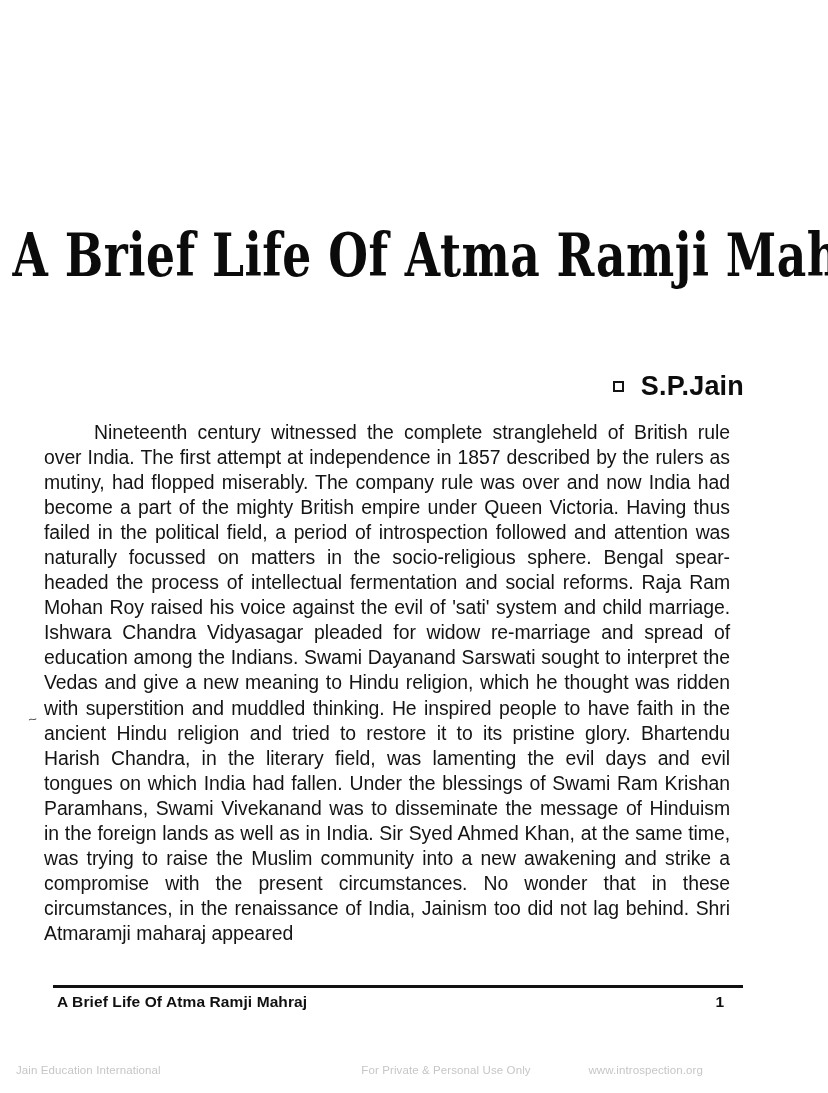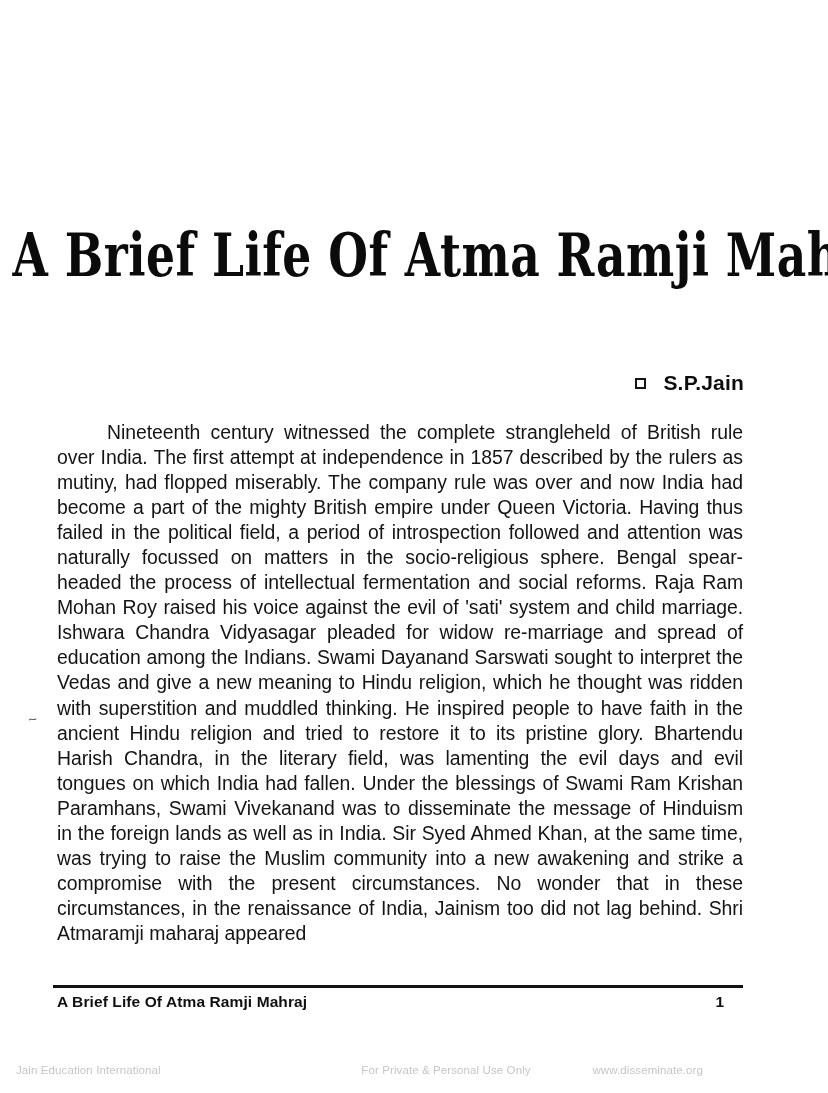--- a/index.html
+++ b/index.html
@@ -56,30 +56,30 @@
   .author-bullet {
     display: inline-block;
     width: 11px;
     height: 11px;
     border: 2px solid #141414;
     box-sizing: border-box;
   }
   .author-name {
     font-family: "Liberation Sans", sans-serif;
     font-weight: 700;
-    font-size: 21px;
+    font-size: 27px;
     letter-spacing: 0.2px;
     color: #0d0d0d;
     text-align: right;
   }
 
   
   .body-block {
     position: absolute;
-    left: 57px;
+    left: 44px;
     top: 420px;
     width: 686px;
   }
   .body-para {
     margin: 0;
     text-align: justify;
     text-justify: inter-word;
     text-indent: 50px;
     font-family: "Liberation Sans", sans-serif;
     font-size: 19.4px;
@@ -197,16 +197,16 @@
   <div class="footer-rule"></div>
 
   <div class="footer-row">
     <span class="footer-title">A Brief Life Of Atma Ramji Mahraj</span>
     <span class="footer-pageno">1</span>
   </div>
 
   <div class="library-bar">
     <span class="lib-left">Jain Education International</span>
     <span class="lib-center">For Private &amp; Personal Use Only</span>
-    <span class="lib-right">www.disseminate.org</span>
+    <span class="lib-right">www.introspection.org</span>
   </div>
 
 </div>
 
 </body></html>

